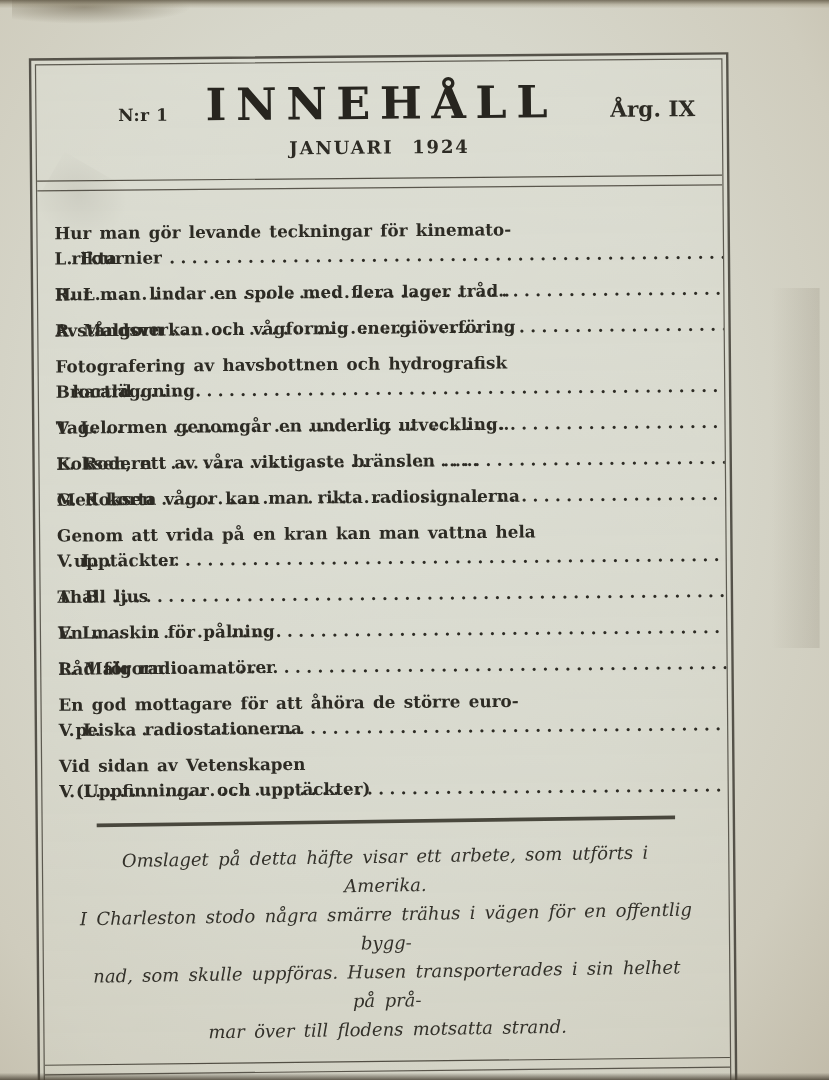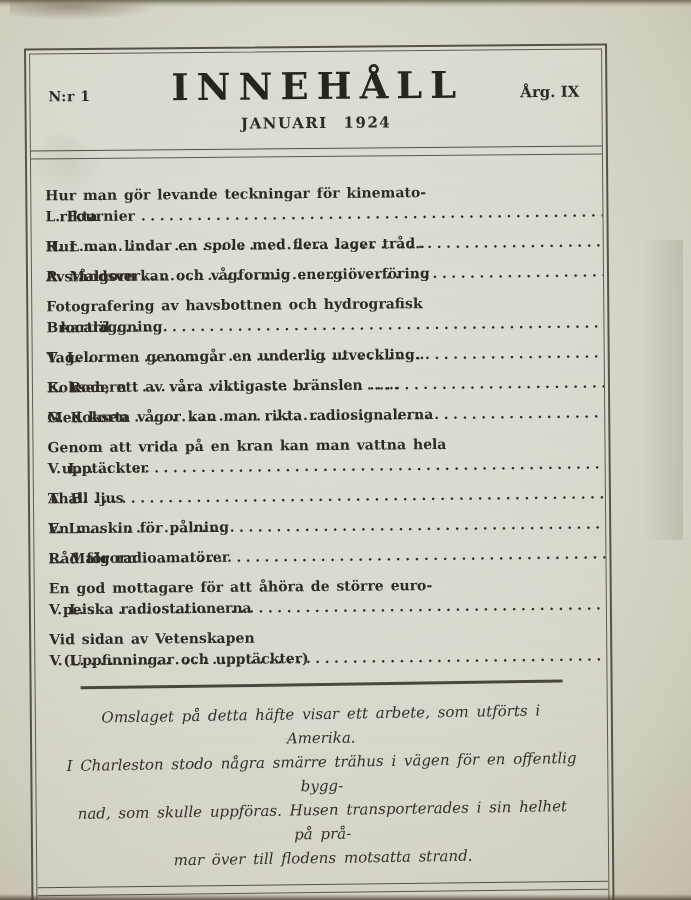--- a/index.html
+++ b/index.html
@@ -46,24 +46,24 @@
     background: linear-gradient(180deg, rgba(222,224,214,0.55), rgba(214,216,204,0.4));
   }
   .frame-inner {
     border: 1.5px solid rgba(62,59,50,0.8);
     width: 100%; height: 100%; box-sizing: border-box;
     overflow: hidden;
   }
 
   
   .header-row { display: flex; align-items: baseline; padding: 14px 22px 0 18px; }
-  .issue-no  { width: 92px; font-size: 14px; font-weight: bold; letter-spacing: 0.5px; }
+  .issue-no  { width: 92px; font-size: 14px; font-weight: bold; letter-spacing: 0.5px; text-align: right; }
   .main-title { flex: 1; text-align: center; font-size: 37px; font-weight: bold;
                 letter-spacing: 8px; text-indent: 8px; line-height: 40px; color: #27251f; }
-  .volume    { width: 92px; text-align: right; font-size: 15px; font-weight: bold; }
+  .volume    { width: 92px; text-align: right; font-size: 18px; font-weight: bold; }
   .date-line { text-align: center; font-size: 15px; font-weight: bold;
                letter-spacing: 1.5px; word-spacing: 9px; margin-top: 8px; line-height: 18px; }
 
   .double-rule { height: 7px; border-top: 1.8px solid rgba(68,64,54,0.9);
                  border-bottom: 1.6px solid rgba(68,64,54,0.85); }
   .rule-header { margin-top: 16px; }
   .rule-separator { margin-top: 14px; transform: rotate(-0.15deg); }
   .rule-mid { height: 2.5px; background: rgba(58,55,46,0.9); width: 482px;
               margin: 14px auto 0; transform: rotate(-0.3deg); }
 

